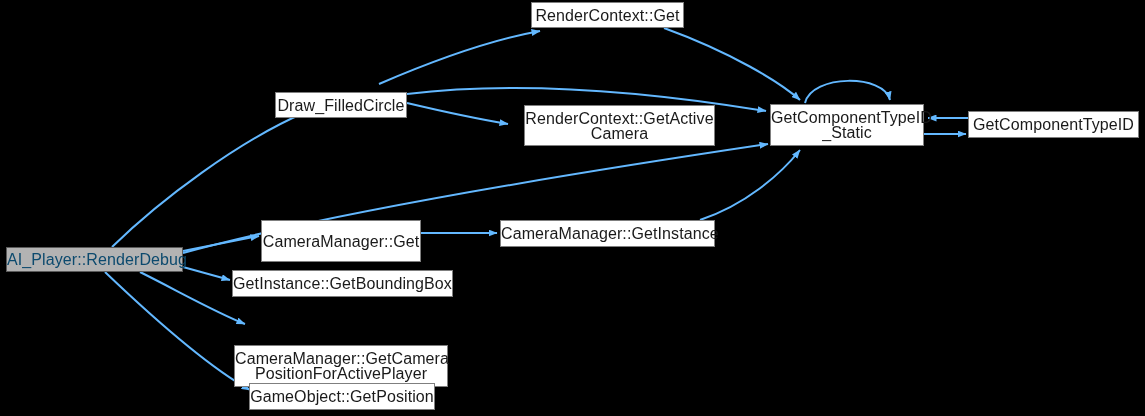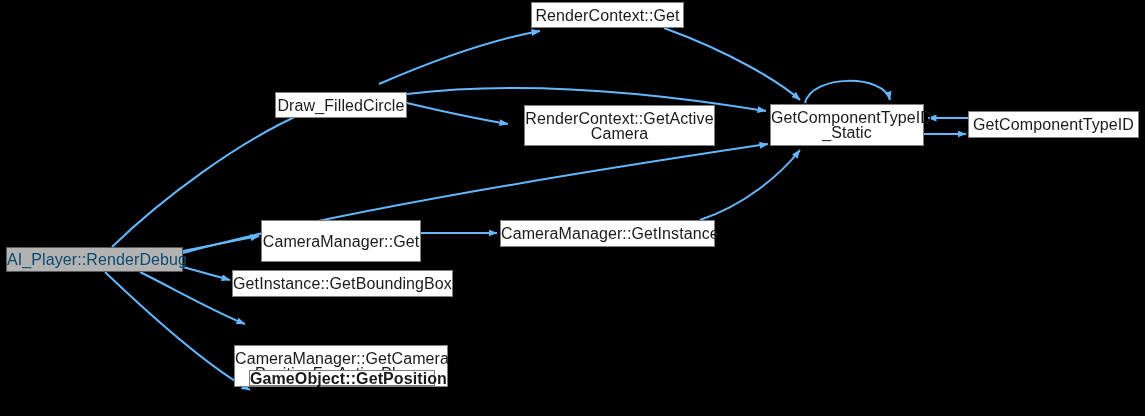--- a/index.html
+++ b/index.html
@@ -133,17 +133,17 @@
 
   <div class="node" style="left:232px; top:270px; width:221px; height:27px;">
     <span class="node-label">GetInstance::GetBoundingBox</span>
   </div>
 
   <div class="node" style="left:234px; top:322px; width:214px; height:42px;margin-top:23px;">
     <span class="node-label">CameraManager::GetCamera
 PositionForActivePlayer</span>
   </div>
 
-  <div class="node" style="left:249px; top:370px; width:186px; height:16px;font-weight:bold;">
+  <div class="node" style="left:249px; top:383px; width:186px; height:27px;">
     <span class="node-label">GameObject::GetPosition</span>
   </div>
 
 </div>
 
 </body></html>

